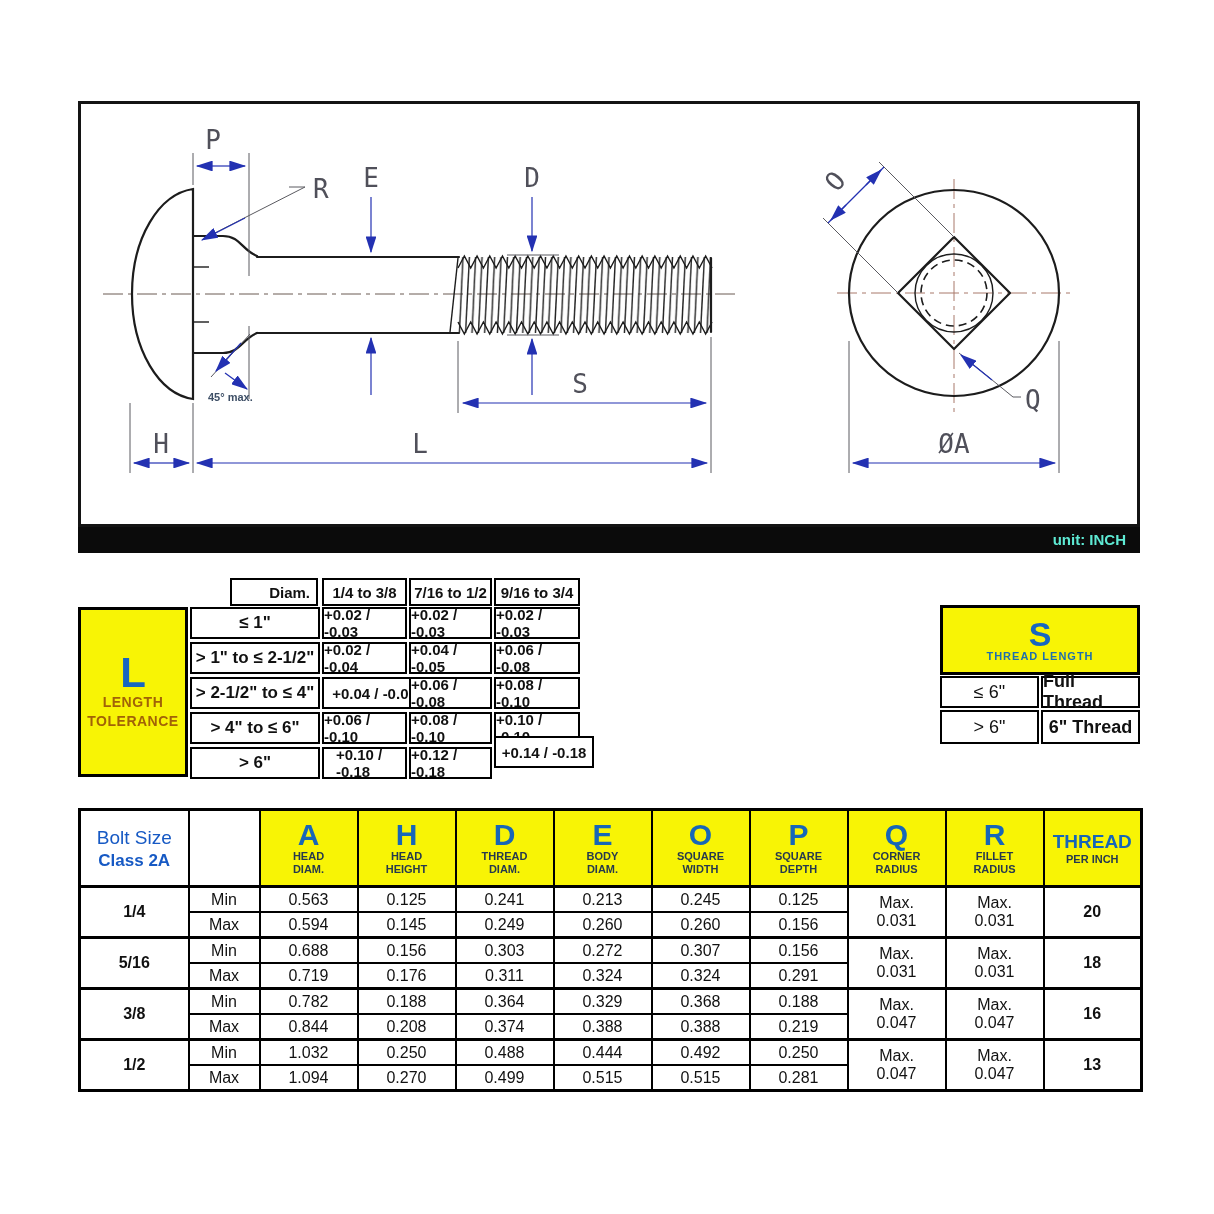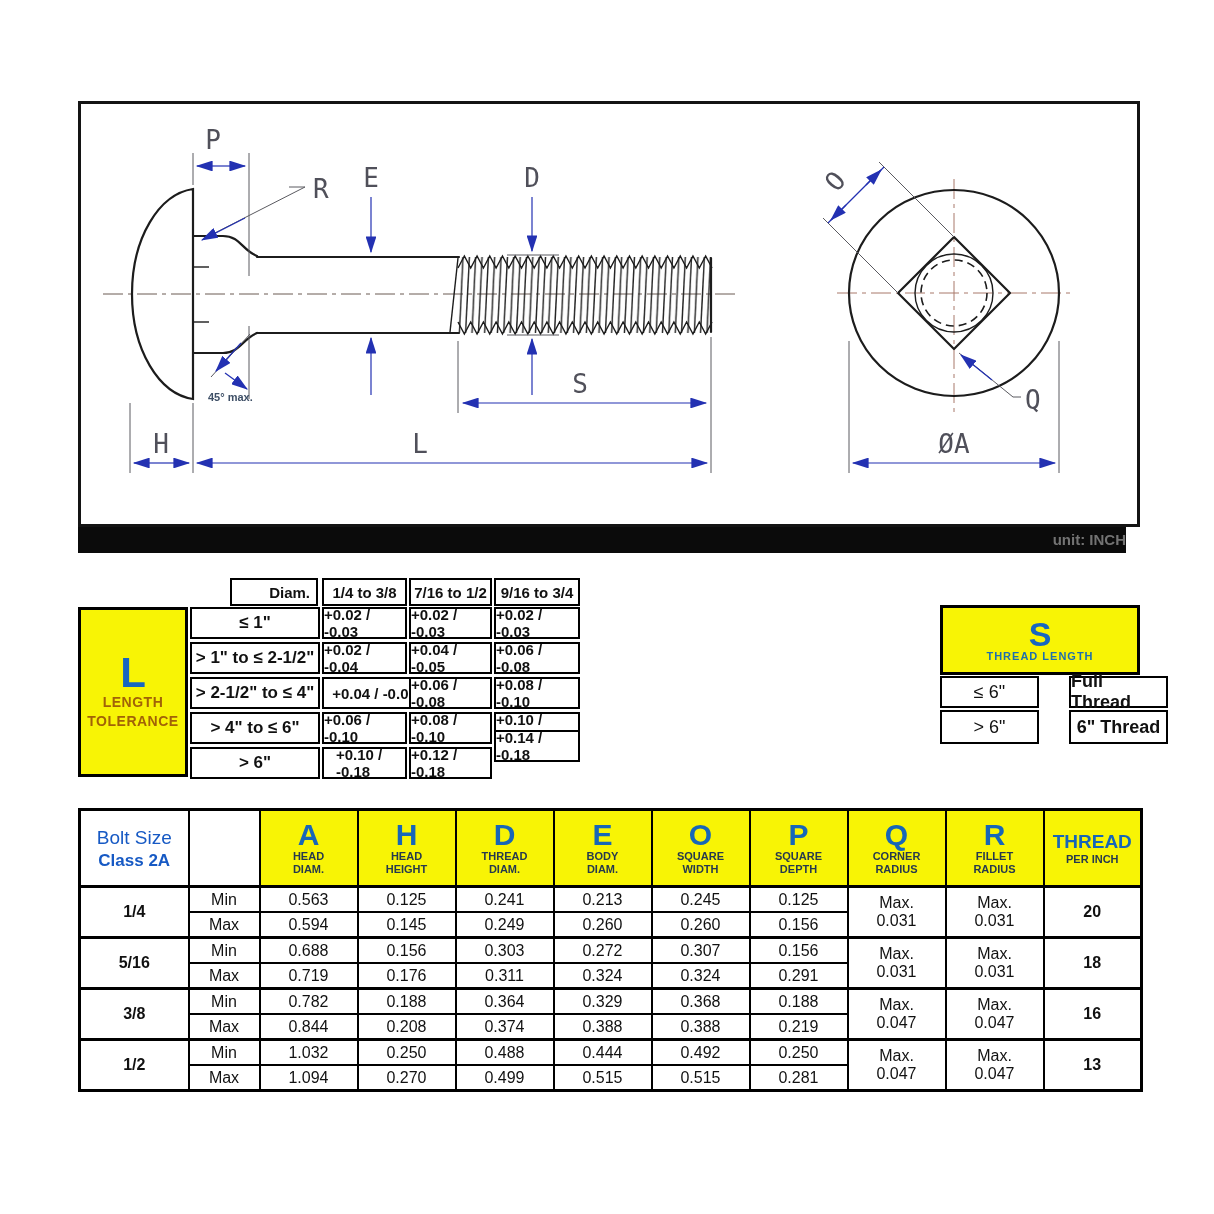--- a/index.html
+++ b/index.html
@@ -3,21 +3,21 @@
 <meta charset="utf-8">
 <style>
   html,body{margin:0;padding:0;background:#fff;}
   #canvas{position:relative;width:1214px;height:1214px;background:#ffffff;overflow:hidden;
           font-family:"Liberation Sans", sans-serif;color:#111;}
 
   
   #frame{position:absolute;left:78px;top:101px;width:1056px;height:420px;
          border:3px solid #141414;background:#fff;}
   #unitbar{position:absolute;left:78px;top:527px;width:1048px;height:26px;background:#0b0b0b;
-           color:#737373;font-size:15px;font-weight:bold;text-align:right;line-height:26px;}
+           color:#5eead4;font-size:15px;font-weight:bold;text-align:right;line-height:26px;padding-right:14px;}
 
   svg .edge{stroke:#1c1c1c;stroke-width:2.2;fill:none;stroke-linecap:round;}
   svg .thin{stroke:#1c1c1c;stroke-width:1.4;fill:none;}
   svg .ext{stroke:#5a5a60;stroke-width:1;fill:none;}
   svg .dim{stroke:#2331b2;stroke-width:1.2;fill:none;}
   svg .cl1{stroke:#6a5a52;stroke-width:1;fill:none;stroke-dasharray:20 5 4 5;}
   svg .cl2{stroke:#a8786a;stroke-width:1;fill:none;stroke-dasharray:20 5 4 5;}
   svg .dash{stroke:#1c1c1c;stroke-width:1.6;fill:none;stroke-dasharray:8 5;}
   svg text.cadL{font-family:"DejaVu Sans Mono", monospace;font-size:26px;fill:#50505a;}
   svg text.note{font-family:"Liberation Sans", sans-serif;font-size:11px;font-weight:bold;fill:#3e4f66;}
@@ -38,21 +38,21 @@
   #lyellow .sub{font-size:14px;font-weight:bold;color:#a16207;line-height:19px;letter-spacing:.5px;}
 
   
   #stable{position:absolute;left:940px;top:605px;width:200px;height:140px;}
   #syellow{position:absolute;left:0;top:0;width:200px;height:70px;background:#f8f405;
            border:3px solid #000;box-sizing:border-box;display:flex;flex-direction:column;
            align-items:center;justify-content:center;}
   #syellow .big{font-size:34px;font-weight:bold;color:#1766c0;line-height:32px;}
   #syellow .sub{font-size:11px;font-weight:bold;color:#1e6fad;letter-spacing:1px;}
   #stable .rng{font-size:18px;}
-  #stable .val{font-size:18px;font-weight:bold;margin-left:28px;}
+  #stable .val{font-size:18px;font-weight:bold;}
 
   
   #btable{position:absolute;left:78px;top:808px;}
   #btable table{border-collapse:collapse;table-layout:fixed;width:1056px;}
   #btable td,#btable th{border:2px solid #000;padding:0;text-align:center;vertical-align:middle;
                         background:#fff;font-weight:normal;}
   #btable tr.hrow th{height:74px;}
   #btable tr.r td{height:23px;font-size:16px;}
   #btable .ycell{background:#f8f405;}
   #btable .blet{font-size:30px;font-weight:bold;color:#1766b8;line-height:30px;}
@@ -213,21 +213,21 @@
     <div class="cell val" style="left:416px;top:99px;width:86px;height:32px;">+0.08 / -0.10</div>
 
     <div class="cell rng" style="left:112px;top:134px;width:130px;height:32px;">&gt; 4" to ≤ 6"</div>
     <div class="cell val" style="left:244px;top:134px;width:85px;height:32px;">+0.06 / -0.10</div>
     <div class="cell val" style="left:331px;top:134px;width:83px;height:32px;">+0.08 / -0.10</div>
     <div class="cell val" style="left:416px;top:134px;width:86px;height:32px;">+0.10 / -0.10</div>
 
     <div class="cell rng" style="left:112px;top:169px;width:130px;height:32px;">&gt; 6"</div>
     <div class="cell val" style="left:244px;top:169px;width:85px;height:32px;padding-left:12px;">+0.10 / -0.18</div>
     <div class="cell val" style="left:331px;top:169px;width:83px;height:32px;">+0.12 / -0.18</div>
-    <div class="cell val" style="left:416px;top:152px;width:86px;height:32px;">+0.14 / -0.18</div>
+    <div class="cell val" style="left:416px;top:158px;width:100px;height:32px;">+0.14 / -0.18</div>
   </div>
 
   <div id="stable">
     <div id="syellow">
       <div class="big">S</div>
       <div class="sub">THREAD LENGTH</div>
     </div>
     <div class="cell rng" style="left:0;top:71px;width:99px;height:32px;">≤ 6"</div>
     <div class="cell val" style="left:101px;top:71px;width:99px;height:32px;">Full Thread</div>
     <div class="cell rng" style="left:0;top:105px;width:99px;height:34px;">&gt; 6"</div>

